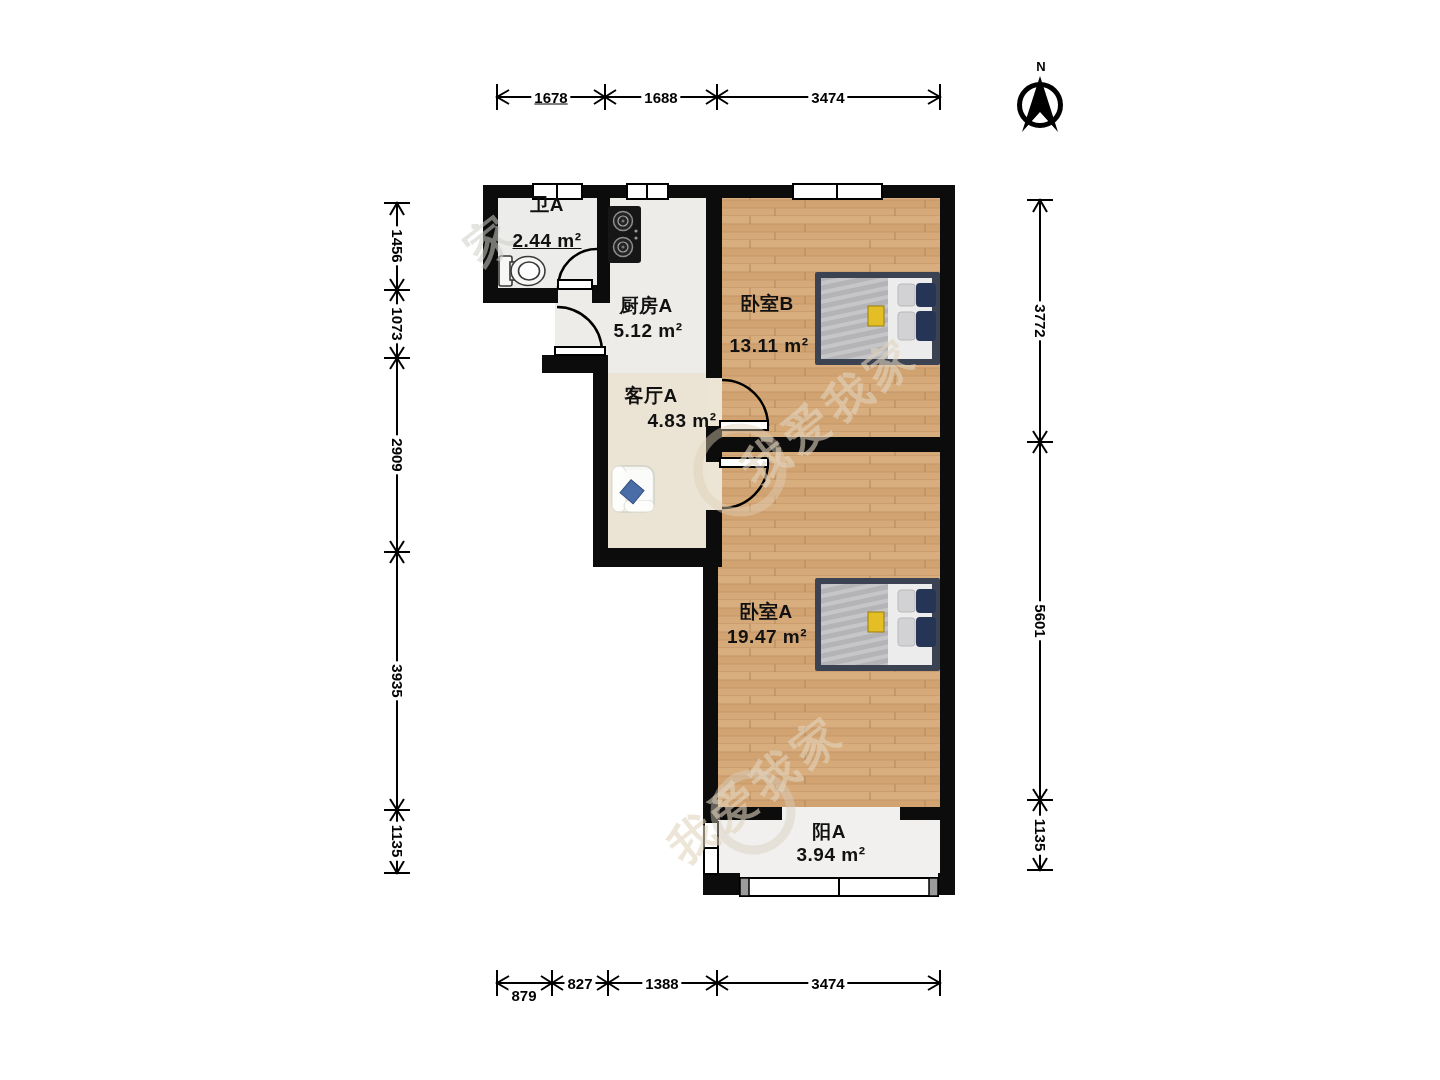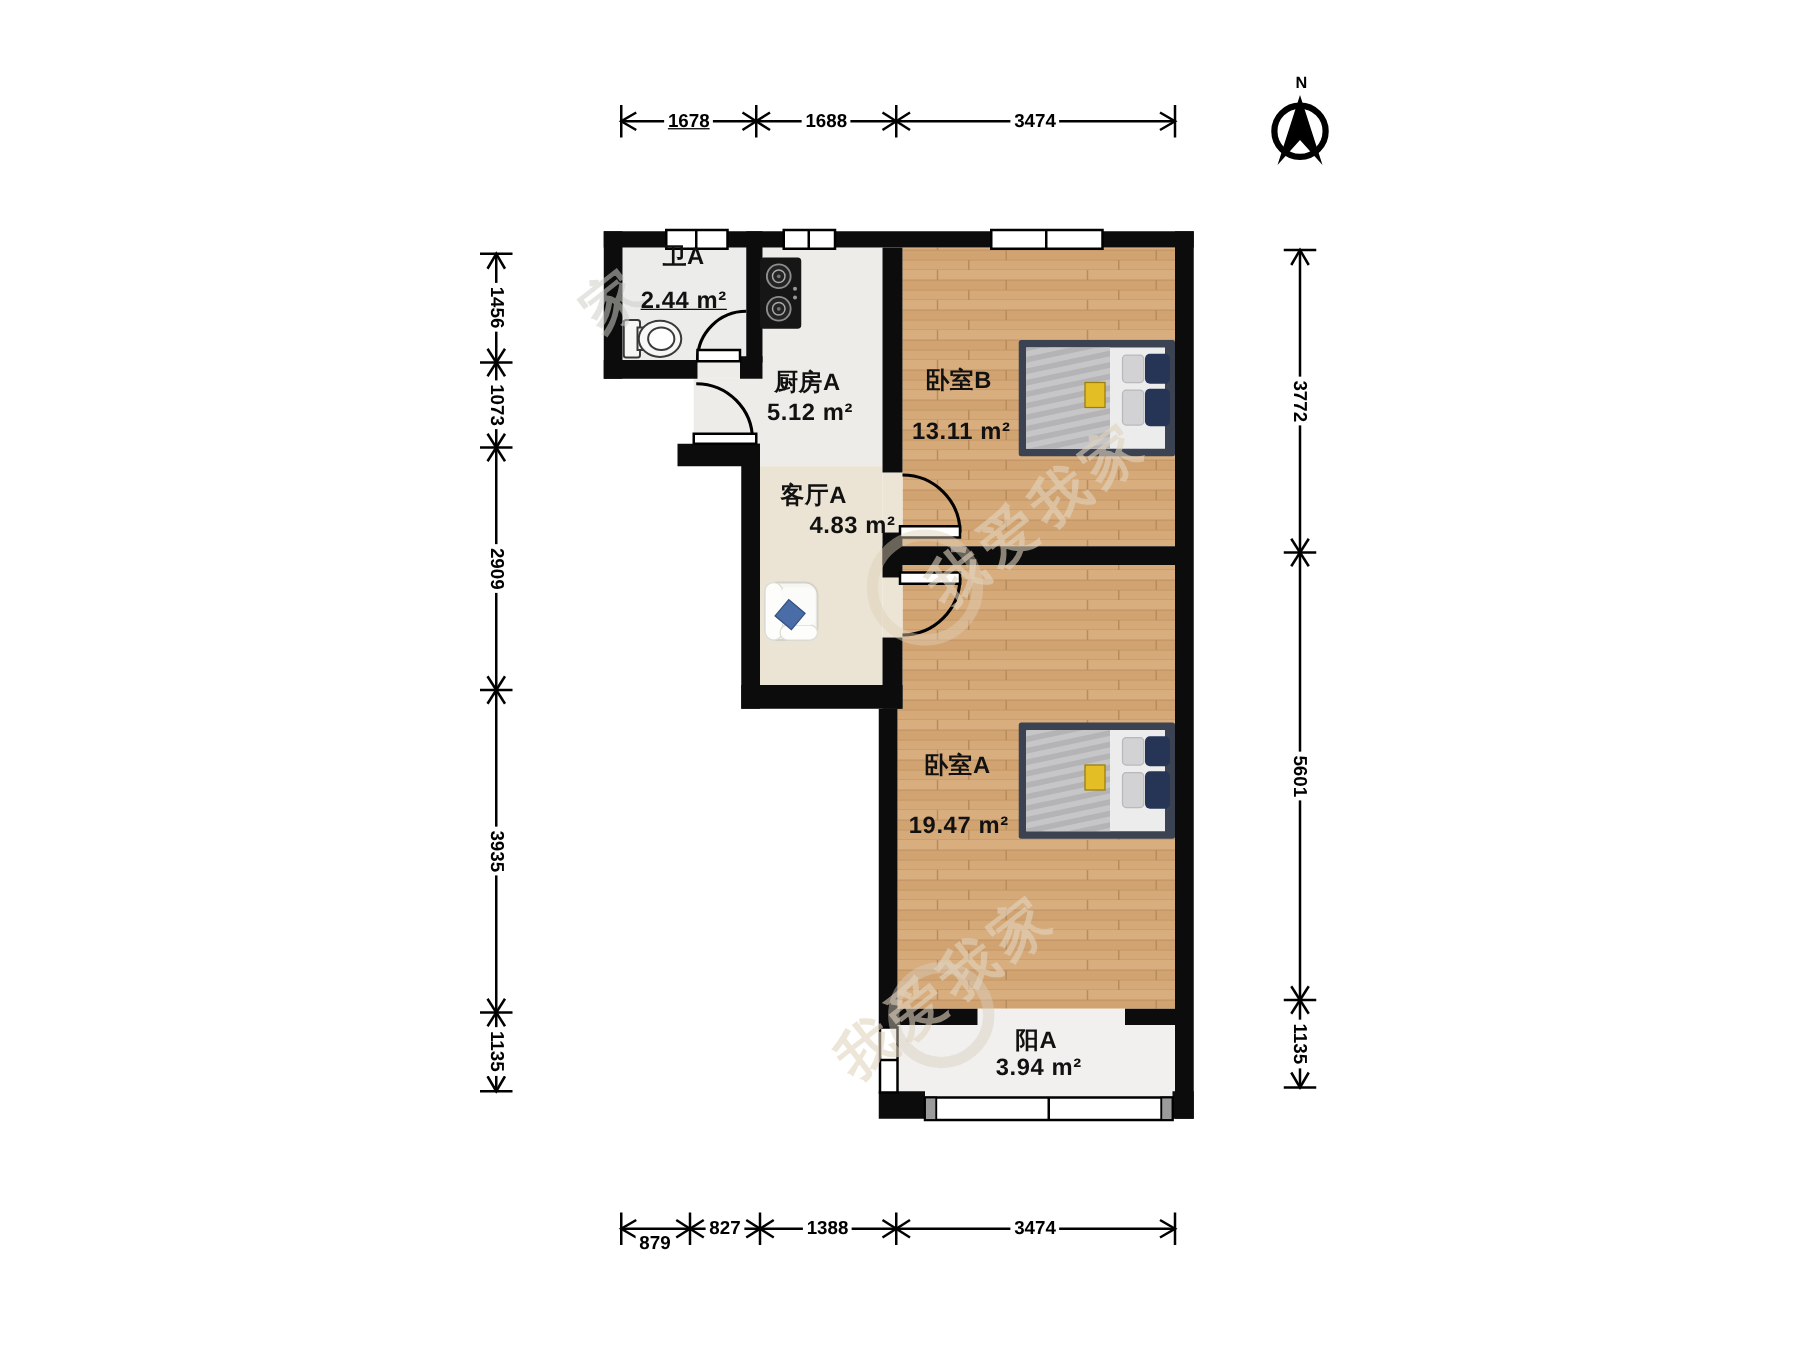--- a/index.html
+++ b/index.html
@@ -273,21 +273,21 @@
   <div class="lbl" style="left:646px;top:306px;">厨房A</div>
   <div class="lbl" style="left:648px;top:331px;">5.12 m²</div>
 
   <div class="lbl" style="left:651px;top:396px;">客厅A</div>
   <div class="lbl" style="left:653px;top:421px;margin-left:29px;">4.83 m²</div>
 
   <div class="lbl" style="left:767px;top:304px;">卧室B</div>
   <div class="lbl" style="left:769px;top:330px;margin-top:16px;">13.11 m²</div>
 
   <div class="lbl" style="left:766px;top:612px;">卧室A</div>
-  <div class="lbl" style="left:767px;top:637px;margin-top:24px;">19.47 m²</div>
+  <div class="lbl" style="left:767px;top:637px;">19.47 m²</div>
 
   <div class="lbl" style="left:829px;top:832px;text-align:right;">阳A</div>
   <div class="lbl" style="left:831px;top:855px;">3.94 m²</div>
 
   <div class="dim" style="left:551px;top:97px;text-decoration:underline;">1678</div>
   <div class="dim" style="left:661px;top:97px;">1688</div>
   <div class="dim" style="left:828px;top:97px;">3474</div>
 
   <div class="dim" style="left:524px;top:983px;margin-top:12px;">879</div>
   <div class="dim" style="left:580px;top:983px;">827</div>

